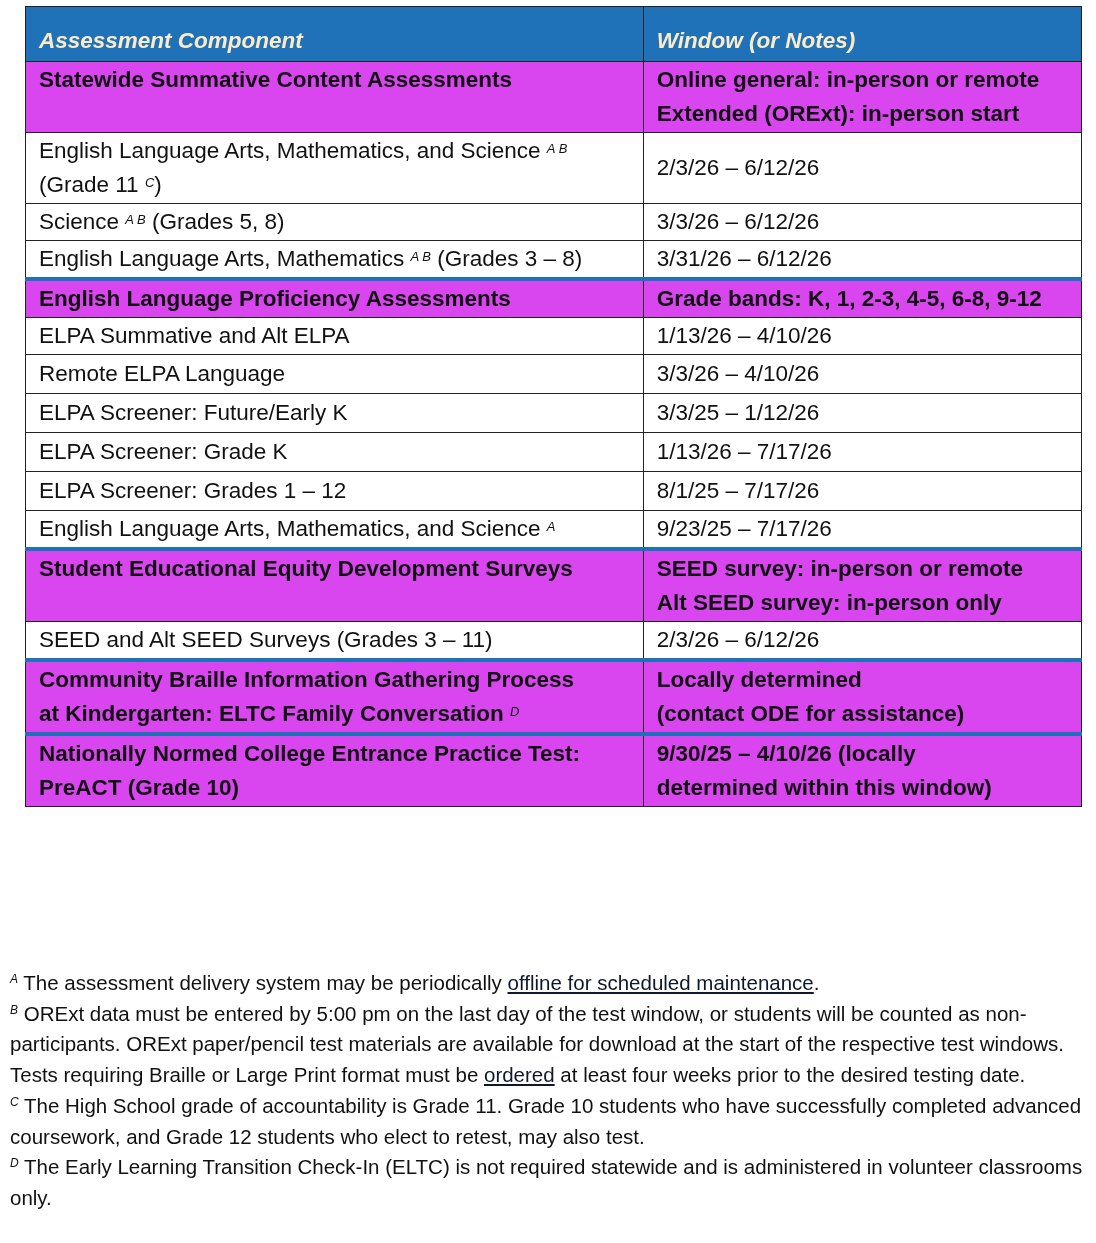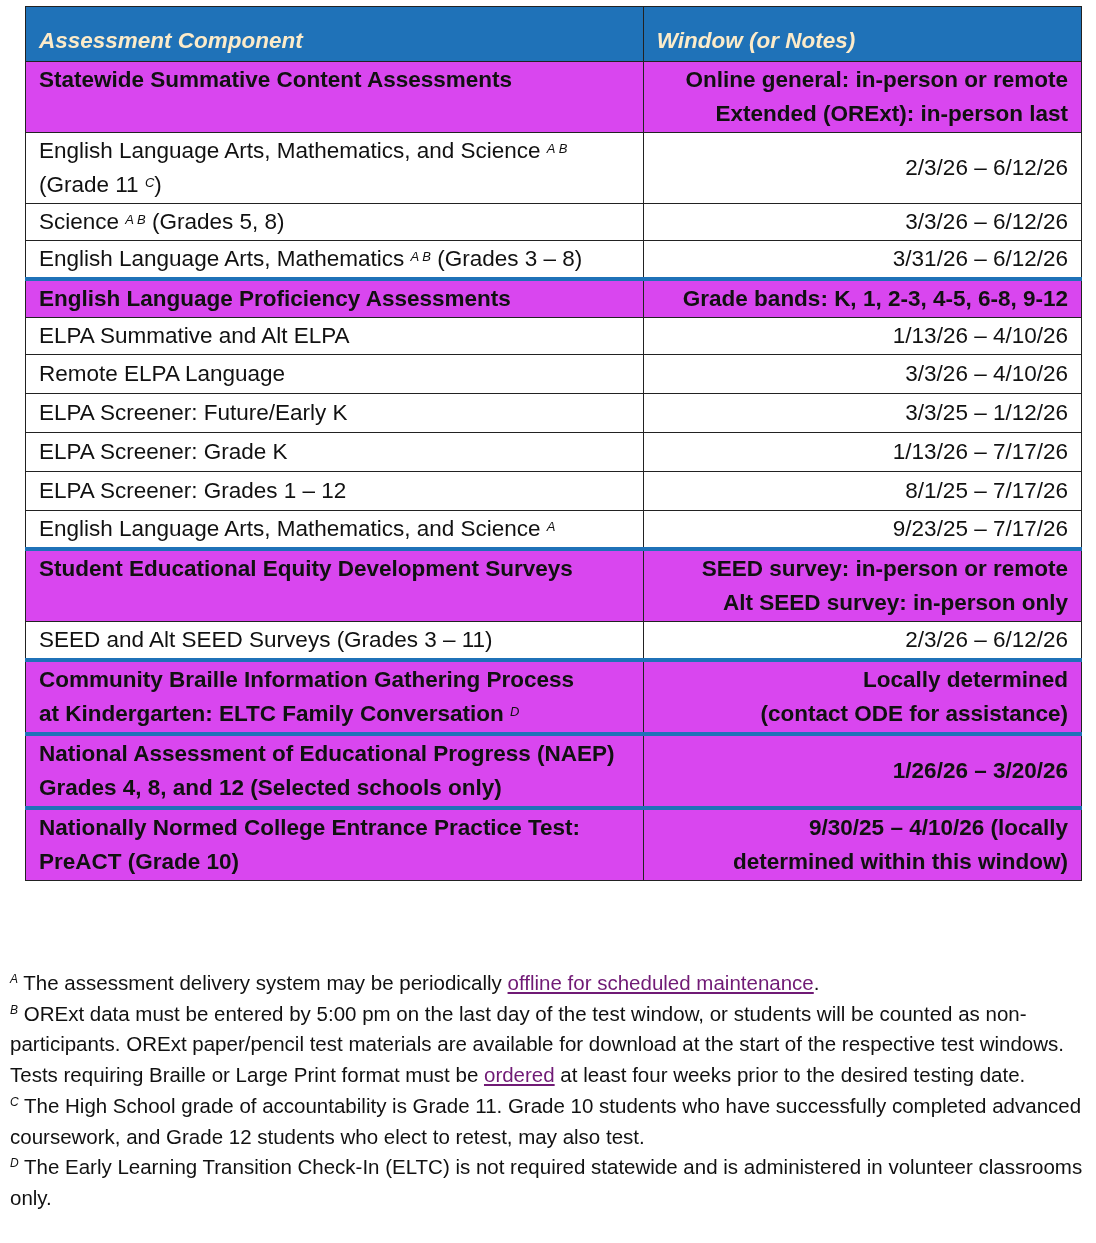--- a/index.html
+++ b/index.html
@@ -7,49 +7,49 @@
          font-family:"Liberation Sans", "DejaVu Sans", sans-serif; color:#111; }
   .tbl { position:absolute; left:25px; top:6px; width:1057px; border-collapse:collapse;
          border:1px solid #222; font-size:22.5px; }
   .tbl td, .tbl th { border-left:1px solid #222; border-right:1px solid #222; padding:1px 13px 1px 13px;
          vertical-align:top; line-height:34px; }
   .tbl col.c1 { width:628px; }
   .tbl col.c2 { width:445px; }
   .hdr th { background:#1F72B8; color:#FCEBC9; font-style:italic; font-weight:bold; text-align:left;
             height:50px; vertical-align:bottom; padding-bottom:3px; font-size:22.5px; }
   .sec td { background:#d946ef; font-weight:bold; }
-  .sec td.r, .row td.r { text-align:right; }
+  .sec td.r, .row td.r { text-align:left; }
   .row td { background:#fff; }
   .row td, .sec td { border-top:1px solid #222; }
   tr.thick td { border-top:4px solid #1F72B8; }
   .row td.r.mid { vertical-align:middle; }
   .sec td.r.mid { vertical-align:middle; }
   sup { font-size:13px; vertical-align:top; position:relative; top:-2px; font-weight:normal;font-style:italic; }
   .notes { position:absolute; left:10px; top:968px; width:1078px; font-size:20.5px; line-height:30.7px; color:#111; }
   .notes p { margin:0; }
-  .notes a { color:#701a75; }
+  .notes a { color:#0f172a; }
   .notes sup { font-size:12px; top:-4px; }
 </style>
 </head>
 <body>
 
 <table class="tbl">
   <colgroup>
       <col class="c1">
       <col class="c2">
     </colgroup>
   <tbody>
       <tr class="hdr">
     <th>Assessment Component</th>
     <th>Window (or Notes)</th>
   </tr>
 
   <tr class="sec">
     <td style="height:64px"><span>Statewide Summative Content Assessments</span></td>
-    <td class="r"><span>Online general: in-person or remote</span><br><span>Extended (ORExt): in-person last</span></td>
+    <td class="r"><span>Online general: in-person or remote</span><br><span>Extended (ORExt): in-person start</span></td>
   </tr>
   <tr class="row">
     <td><span>English Language Arts, Mathematics, and Science</span> <sup>A B</sup><br><span>(Grade 11</span> <sup>C</sup><span>)</span></td>
     <td class="r mid">2/3/26 – 6/12/26</td>
   </tr>
   <tr class="row">
     <td><span>Science</span> <sup>A B</sup><span> (Grades 5, 8)</span></td>
     <td class="r">3/3/26 – 6/12/26</td>
   </tr>
   <tr class="row">
@@ -94,24 +94,20 @@
   <tr class="row">
     <td>SEED and Alt SEED Surveys (Grades 3 – 11)</td>
     <td class="r">2/3/26 – 6/12/26</td>
   </tr>
 
   <tr class="sec thick">
     <td><span>Community Braille Information Gathering Process</span><br><span>at Kindergarten: ELTC Family Conversation</span> <sup>D</sup></td>
     <td class="r"><span>Locally determined</span><br><span>(contact ODE for assistance)</span></td>
   </tr>
 
-  <tr class="sec thick">
-    <td><span>National Assessment of Educational Progress (NAEP)</span><br><span>Grades 4, 8, and 12 (Selected schools only)</span></td>
-    <td class="r mid">1/26/26 – 3/20/26</td>
-  </tr>
 
   <tr class="sec thick">
     <td><span>Nationally Normed College Entrance Practice Test:</span><br><span>PreACT (Grade 10)</span></td>
     <td class="r"><span>9/30/25 – 4/10/26 (locally</span><br><span>determined within this window)</span></td>
   </tr>
 </tbody>
   </table>
 
 <div class="notes">
   <p><sup>A</sup><span> The assessment delivery system may be periodically </span><a href="#">offline for scheduled maintenance</a><span>.</span></p>

